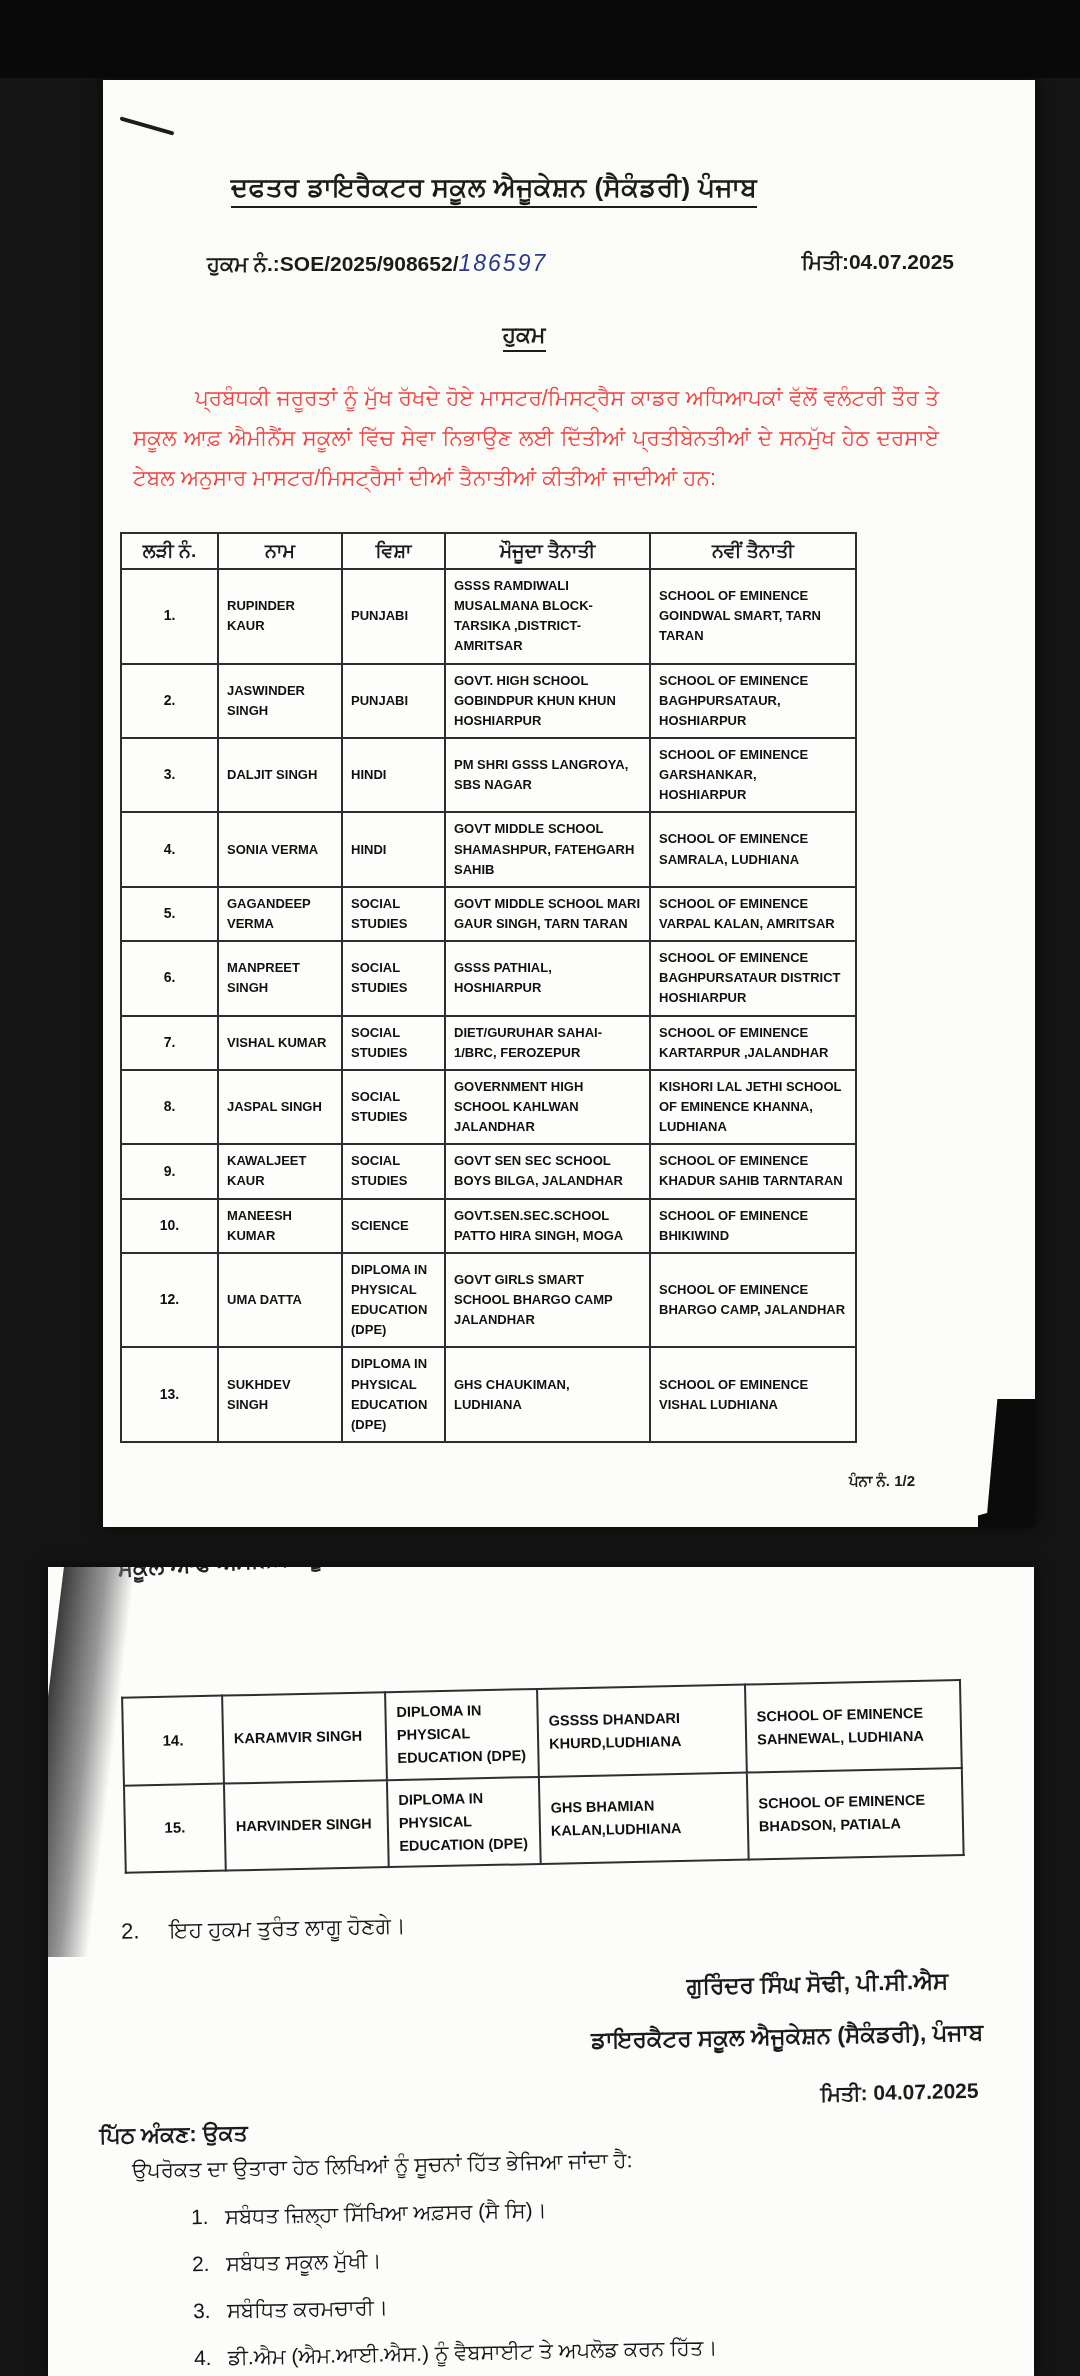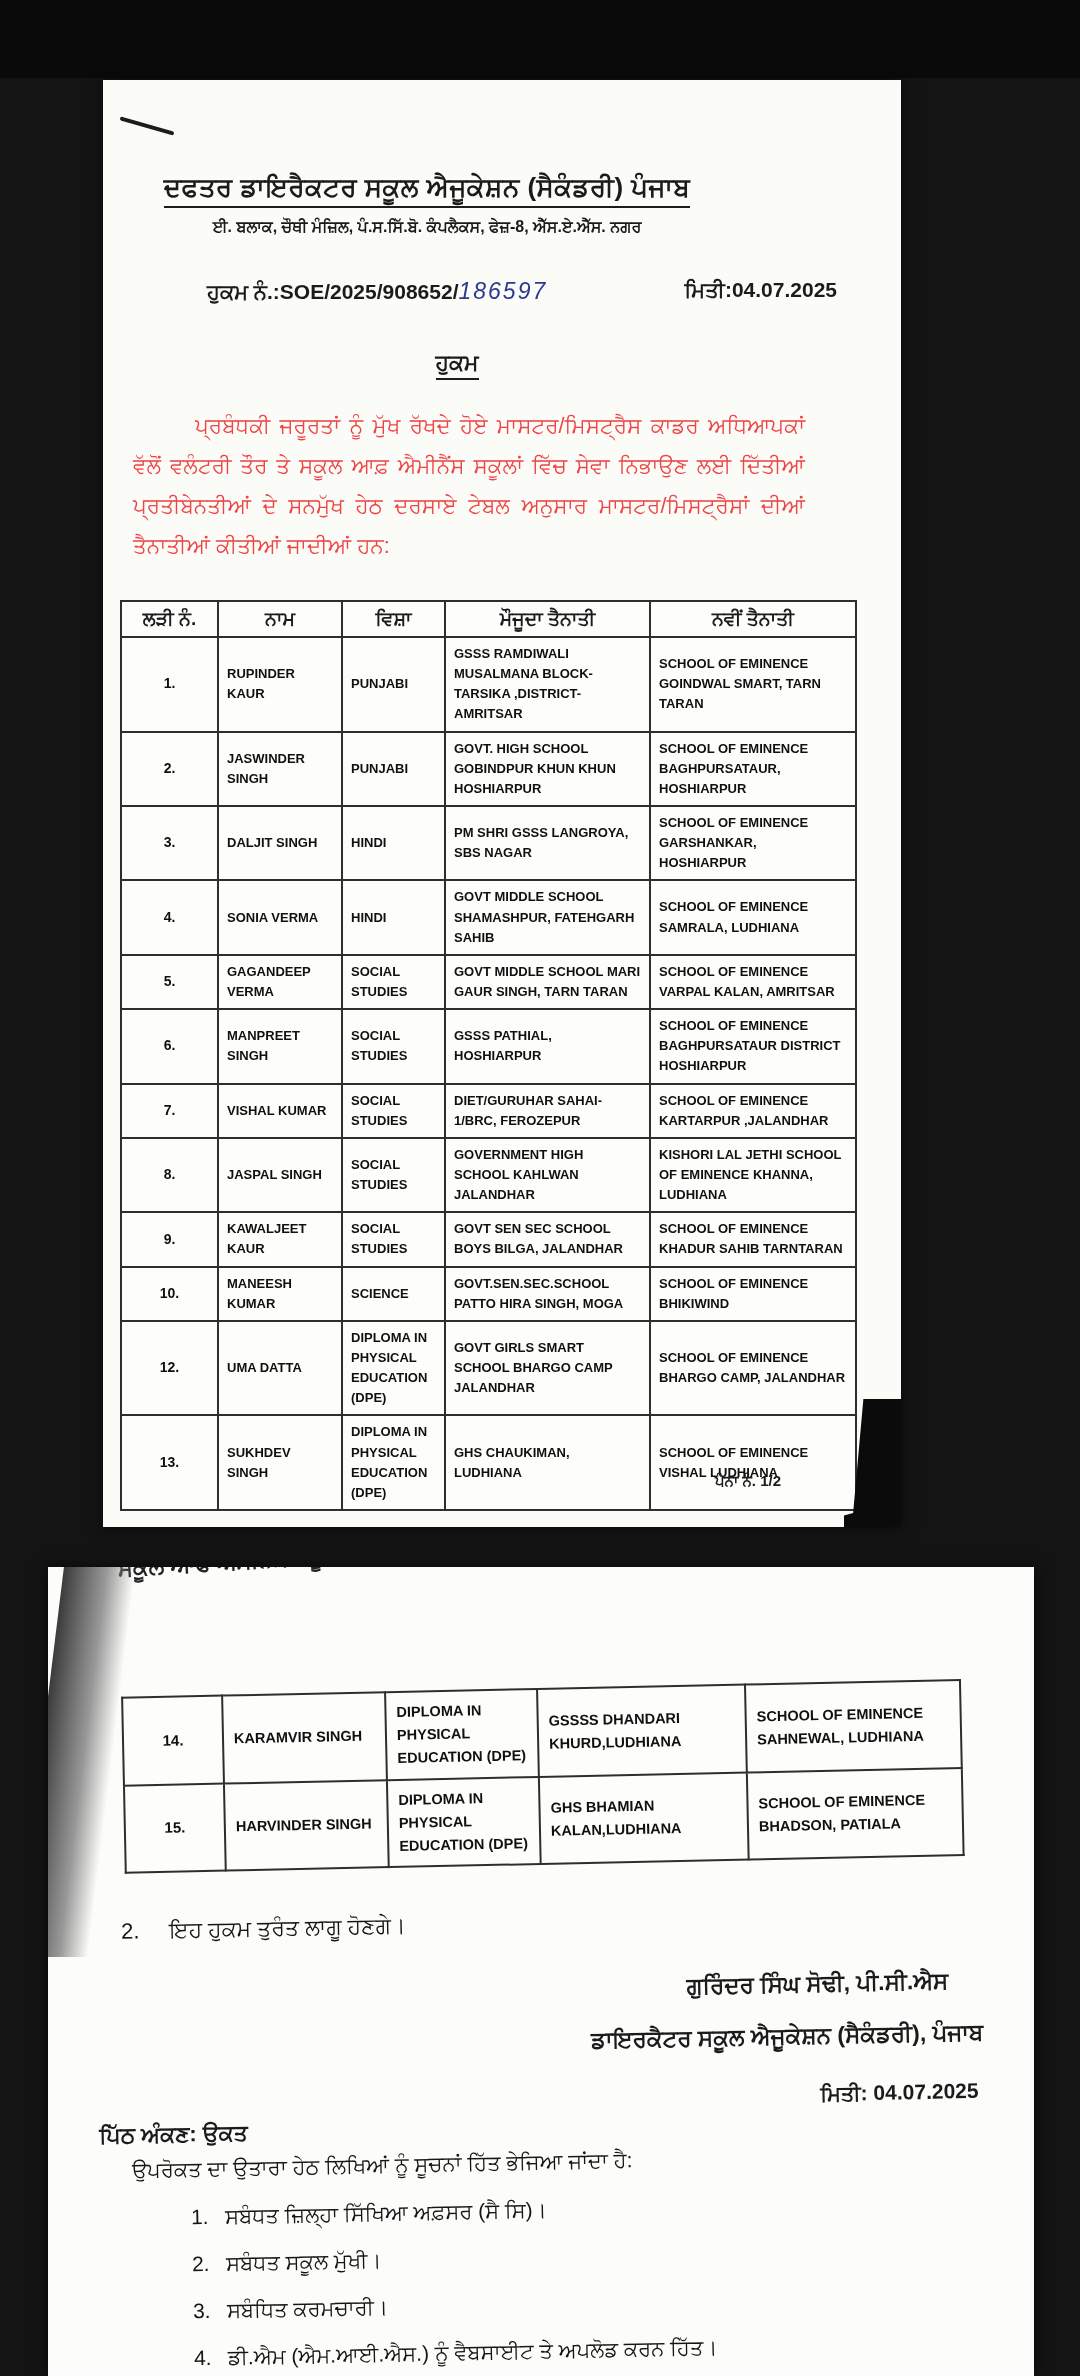--- a/index.html
+++ b/index.html
@@ -6,32 +6,32 @@
   html,body { width:1080px; height:2376px; }
   body {
     position:relative; overflow:hidden;
     background:#141414;
     font-family:"Liberation Sans", sans-serif;
     color:#1b1b1b;
   }
   .top-strip { position:absolute; left:0; top:0; width:1080px; height:78px; background:#0a0a0a; }
 
   .page { position:absolute; background:#fbfbf8; overflow:hidden; box-shadow:0 0 14px rgba(0,0,0,.65); }
-  #page1 { left:103px; top:80px; width:798px; height:1447px; }
+  #page1 { left:103px; top:80px; width:932px; height:1447px; }
   #page2 { left:48px; top:1567px; width:986px; height:809px; background:#fcfcfa; }
 
   
   .pen-stroke { position:absolute; left:16px; top:44px; width:56px; height:4px;
     background:#1c1c1c; border-radius:3px; transform:rotate(16deg); }
   .p1-header { margin-top:92px; text-align:center; padding-right:150px; }
   .doc-title { display:inline-block; font-size:26px; font-weight:bold; letter-spacing:.5px;
     border-bottom:2.5px solid #1c1c1c; padding-bottom:3px; }
   .doc-subtitle { margin-top:10px; font-size:16px; font-weight:bold; }
   .order-row { display:flex; justify-content:space-between; margin-top:42px;
-    padding-left:104px; padding-right:64px; font-size:21px; font-weight:bold; }
+    padding-left:104px; padding-right:81px; font-size:21px; font-weight:bold; }
   .hand-ink { color:#2a3b8f; font-style:italic; letter-spacing:2px; font-weight:normal; font-size:23px; }
   .section-heading-wrap { text-align:center; margin-top:45px; padding-right:90px; }
   .section-heading { display:inline-block; font-size:22px; font-weight:bold;
     border-bottom:2px solid #1c1c1c; padding-bottom:2px; }
   .body-para { margin:26px 96px 0 30px; font-size:21.5px; line-height:40px;
     text-align:justify; text-indent:62px; color:#ef4444; }
 
   table.transfer { border-collapse:collapse; table-layout:fixed; margin-top:34px; margin-left:17px;
     background:#fdfdfb; }
   #p1-table { width:735px; }
@@ -70,21 +70,20 @@
 </head>
 <body>
 
 <div class="top-strip"></div>
 
 <div id="page1" class="page">
   <div class="pen-stroke"></div>
 
   <div class="p1-header">
     <div class="doc-title">ਦਫਤਰ ਡਾਇਰੈਕਟਰ ਸਕੂਲ ਐਜੂਕੇਸ਼ਨ (ਸੈਕੰਡਰੀ) ਪੰਜਾਬ</div>
-    <div class="doc-subtitle">ਈ. ਬਲਾਕ, ਚੌਥੀ ਮੰਜ਼ਿਲ, ਪੰ.ਸ.ਸਿੱ.ਬੋ. ਕੰਪਲੈਕਸ, ਫੇਜ਼-8, ਐੱਸ.ਏ.ਐੱਸ. ਨਗਰ</div>
   </div>
 
   <div class="order-row">
     <div><span>ਹੁਕਮ ਨੰ.:SOE/2025/908652/</span><span class="hand-ink">186597</span></div>
     <div>ਮਿਤੀ:04.07.2025</div>
   </div>
 
   <div class="section-heading-wrap">
     <span class="section-heading">ਹੁਕਮ</span>
   </div>

